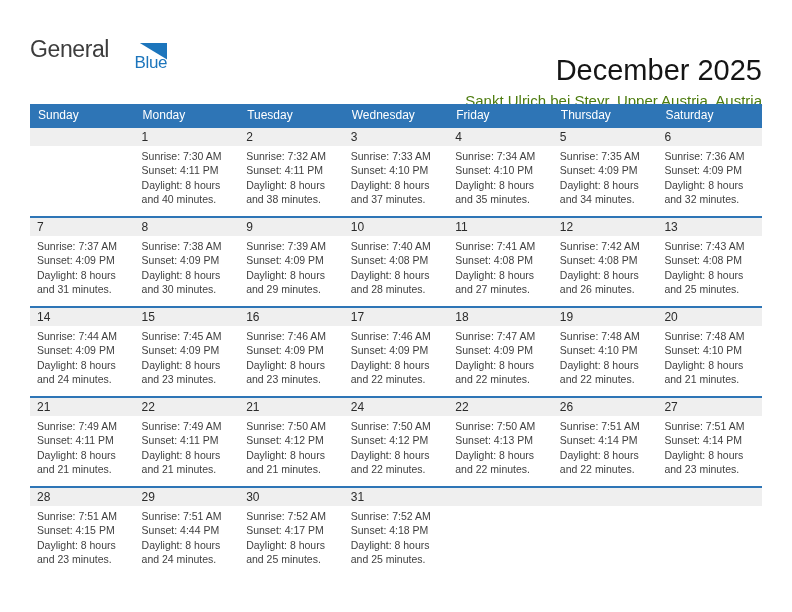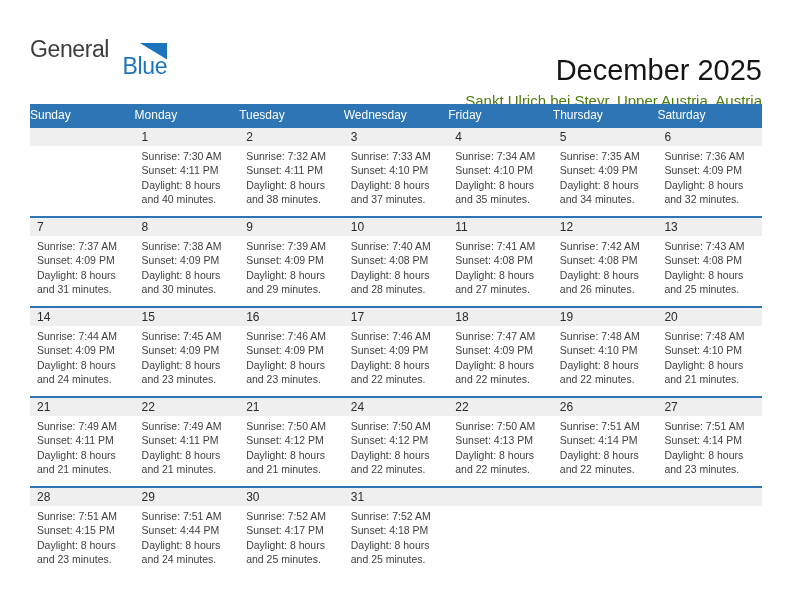--- a/index.html
+++ b/index.html
@@ -15,38 +15,38 @@
   .logo-line1 { display: flex; align-items: center; line-height: 1.05; gap: 29px; }
   .logo-general {
     font-size: 23px; color: #3c3c3c; letter-spacing: -0.4px; font-weight: 400;
   }
   .logo-triangle {
     display: inline-block; width: 28px; height: 17px; margin-left: 1px; margin-top: 4px;
     background: var(--logo-blue, #1c75bc);
     clip-path: polygon(0 0, 100% 0, 100% 100%);
   }
   .logo-blue {
-    font-size: 23px; color: var(--logo-blue, #1c75bc); letter-spacing: -0.4px;
+    font-size: 17px; color: var(--logo-blue, #1c75bc); letter-spacing: -0.4px;
     text-align: right; margin-top: -7px; line-height: 1.05; font-weight: 400;
   }
 
   
   .title-block { position: absolute; right: 30px; top: 33px; text-align: right; margin-top: 21px; }
   .page-title { font-size: 29px; color: #151515; font-weight: 400; line-height: 1.15; }
   .page-subtitle { font-size: 15px; color: #4d7c0f; font-weight: 400; margin-top: 5px; }
 
   
   .calendar { position: absolute; left: 30px; top: 104px; width: 732px; }
 
   .weekday-row {
     display: grid; grid-template-columns: repeat(7, 1fr);
     background: var(--header-blue, #2e75b6); height: 22px;
   }
   .wd-cell {
-    color: #ffffff; font-size: 12px; line-height: 22px; 
+    color: #ffffff; font-size: 12px; line-height: 22px; padding-left: 8px;
     overflow: hidden; white-space: nowrap;
   }
 
   .week-row {
     display: grid; grid-template-columns: repeat(7, 1fr);
     position: relative; height: 88px;
     border-top: 2px solid var(--row-border-blue, #2e75b6);
   }
   .week-row::before {
     content: ""; position: absolute; left: 0; right: 0; top: 0; height: 18px;

